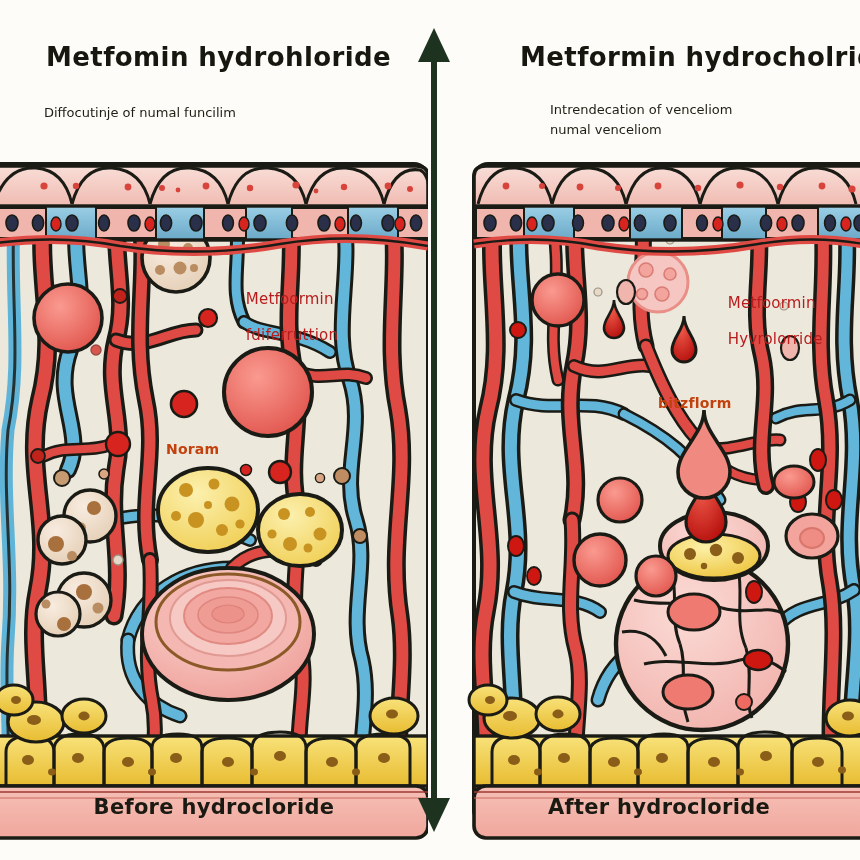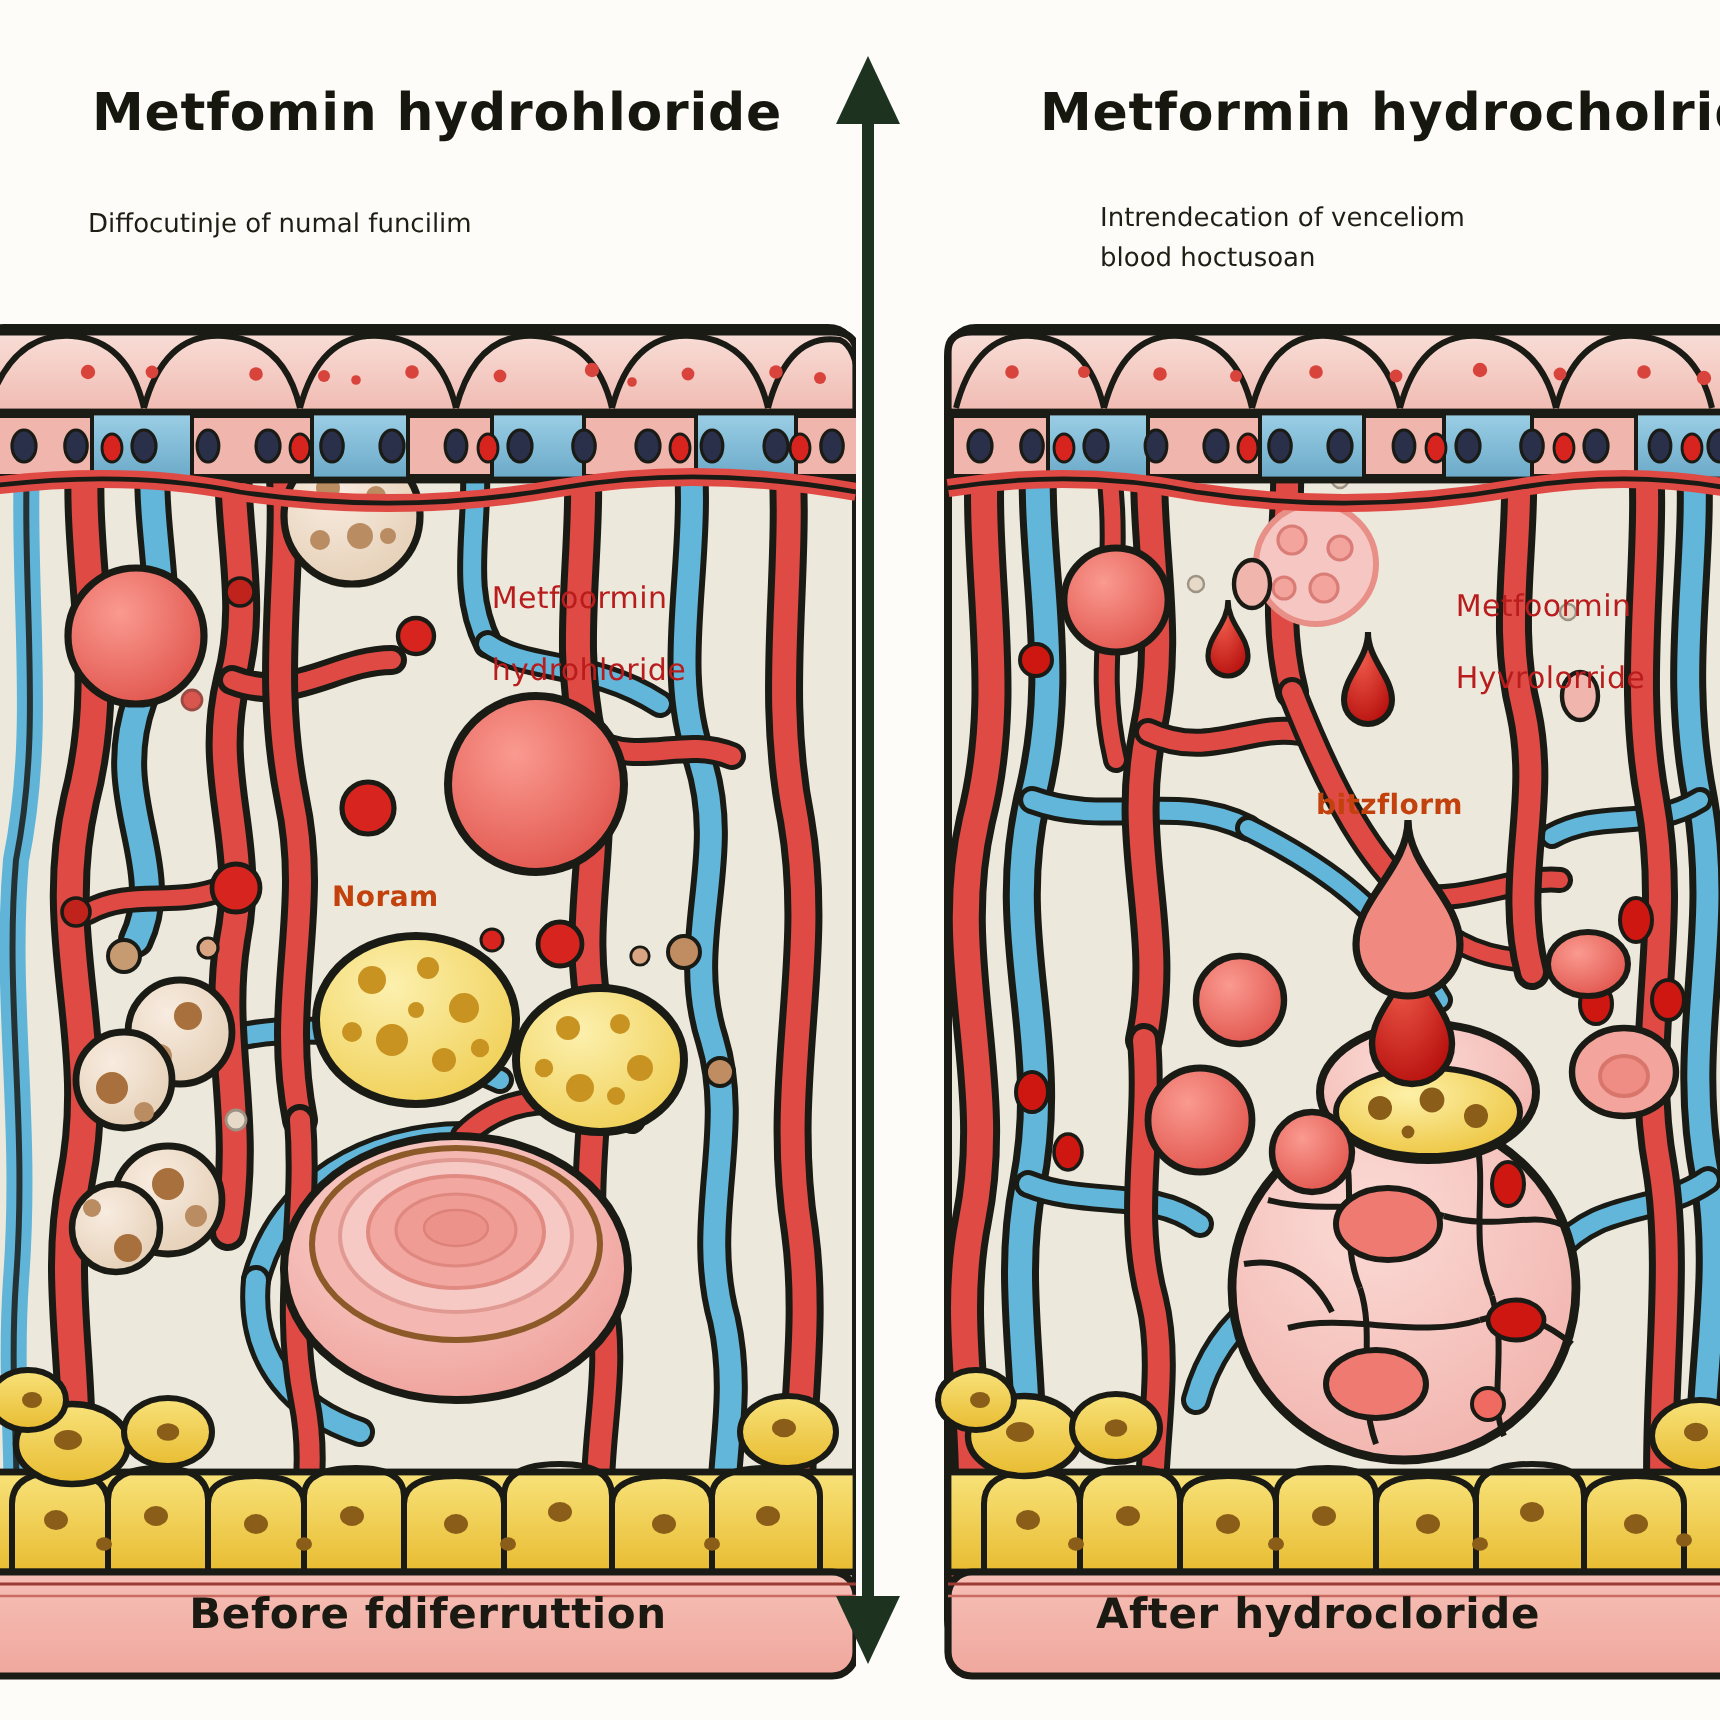--- a/index.html
+++ b/index.html
@@ -312,44 +312,44 @@
         </g>
       </g>
 
       <g>
         <rect x="-12" y="786" width="440" height="52" rx="12" fill="url(#lCapt)" stroke="#1b1b16" stroke-width="3.6"></rect>
         <line x1="-12" y1="792" x2="428" y2="792" stroke="#9c3b33" stroke-width="1.6"></line>
         <line x1="-12" y1="798" x2="428" y2="798" stroke="#c96a60" stroke-width="1.2"></line>
       </g>
     </svg>
 
-    <div class="caption" style="bottom:22px;">Before fdiferruttion</div>
+    <div class="caption" style="bottom:22px;">Before hydrocloride</div>
 
     <div class="lbl" style="left:216px;top:272px;">
       <span>Metfoormin</span><br>
-      <span>hydrohloride</span>
+      <span>fdiferruttion</span>
     </div>
     <div class="lbl-sm" style="left:166px;top:441px;">Noram</div>
   </div>
 
   <div class="arrow-col">
     <svg width="48" height="860" viewBox="0 0 48 860">
       <line x1="24" y1="48" x2="24" y2="812" stroke="#1d3320" stroke-width="6"></line>
       <polygon points="24,28 8,62 40,62" fill="#1d3320"></polygon>
       <polygon points="24,832 8,798 40,798" fill="#1d3320"></polygon>
     </svg>
   </div>
 
   <div class="panel panel-right">
 
     <div class="titleblock">
       <div class="ttl" style="left:62px;top:42px;">Metformin hydrocholride</div>
       <div class="sub" style="left:92px;top:100px;">
         <span>Intrendecation of venceliom</span><br>
-        <span>blood hoctusoan</span>
+        <span>numal venceliom</span>
       </div>
     </div>
 
     <svg width="402" height="860" viewBox="0 0 402 860">
       <defs>
         <linearGradient id="rEpi" x1="0" y1="0" x2="0" y2="1">
           <stop offset="0" stop-color="#f8ded7"></stop>
             <stop offset="1" stop-color="#f0b9b0"></stop>
         </linearGradient>
         <linearGradient id="rCap" x1="0" y1="0" x2="0" y2="1">

